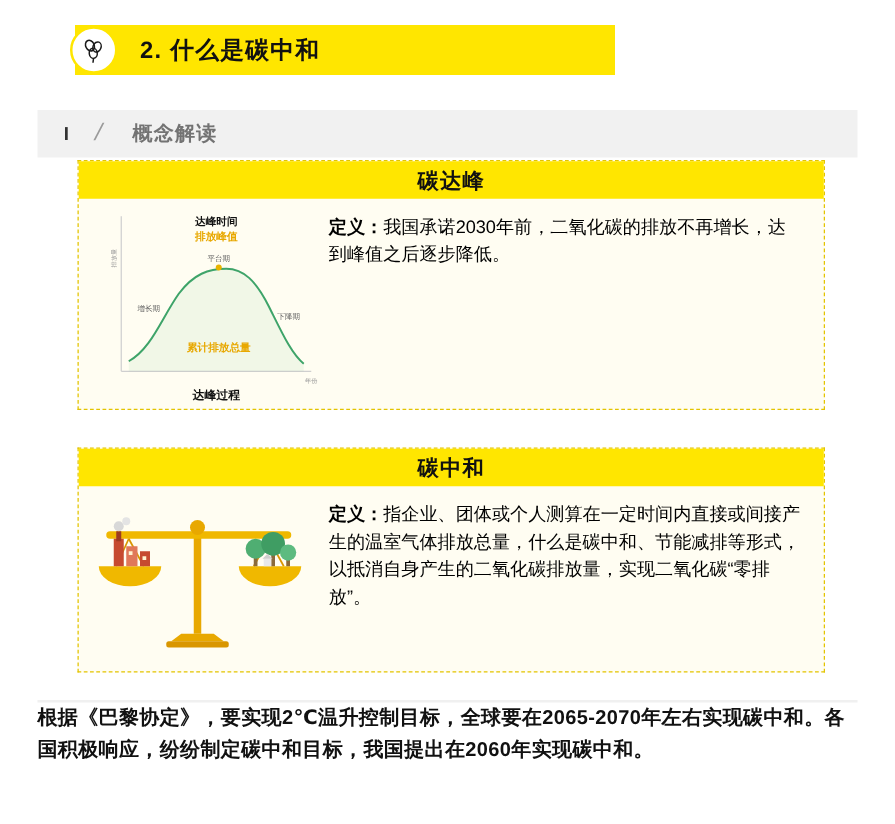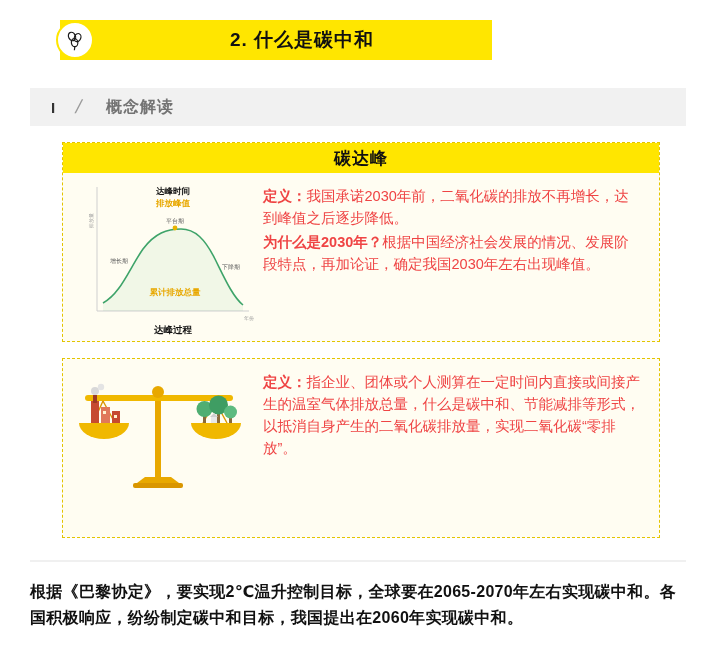--- a/index.html
+++ b/index.html
@@ -19,21 +19,20 @@
   
   .title-banner {
     position: absolute;
     left: 60px;
     top: 20px;
     width: 432px;
     height: 40px;
     background: #ffe600;
     display: flex;
     align-items: center;
-    justify-content: center;
   }
   .title-badge {
     position: absolute;
     left: 56px;
     top: 21px;
     width: 38px;
     height: 38px;
     border-radius: 50%;
     background: #ffffff;
     border: 2px solid #ffe600;
@@ -86,21 +85,21 @@
 
   
   .card {
     position: absolute;
     left: 62px;
     width: 598px;
     border: 1px dashed #e3c400;
     background: #fffdf2;
     box-sizing: border-box;
   }
-  #card-peak { top: 142px; height: 200px; }
+  #card-peak { top: 128px; height: 200px; }
   #card-neutral { top: 358px; height: 180px; }
 
   .card-header {
     height: 30px;
     background: #ffe600;
     display: flex;
     align-items: center;
     justify-content: center;
     font-size: 17px;
     font-weight: bold;
@@ -114,41 +113,41 @@
   .card-figure {
     width: 196px;
     flex: 0 0 196px;
     position: relative;
   }
   .card-text {
     flex: 1;
     padding: 12px 16px 8px 4px;
     font-size: 14.5px;
     line-height: 1.52;
-    color: #ef4444;
+    color: #000000;
   }
   .card-text p { margin: 0 0 2px 0; }
   .card-text .lead { font-weight: bold; }
 
   
   .chart-wrap { position: absolute; inset: 0; }
 
   
   .scale-wrap { position: absolute; inset: 0; }
 
   
   .footer-note {
     position: absolute;
     left: 30px;
     top: 560px;
     width: 656px;
     height: 84px;
     background: #ffffff;
     border-top: 2px solid #f0f0f0;
-    padding-top: 17px;
+    padding-top: 0;
     box-sizing: border-box;
   }
   .footer-note p {
     margin: 0;
     font-size: 16px;
     font-weight: bold;
     line-height: 1.62;
     color: #111;
     letter-spacing: 0.3px;
   }
@@ -200,26 +199,26 @@
           <text x="112" y="50" font-size="6" fill="#5b5b5b" text-anchor="middle" font-family="'Liberation Sans',sans-serif">平台期</text>
           <text x="56" y="90" font-size="6" fill="#5b5b5b" text-anchor="middle" font-family="'Liberation Sans',sans-serif">增长期</text>
           <text x="168" y="96" font-size="6" fill="#5b5b5b" text-anchor="middle" font-family="'Liberation Sans',sans-serif">下降期</text>
           <text x="112" y="122" font-size="8.5" font-weight="bold" fill="#e8a800" text-anchor="middle" font-family="'Liberation Sans',sans-serif">累计排放总量</text>
           <text x="110" y="160" font-size="9.5" font-weight="bold" fill="#111" text-anchor="middle" font-family="'Liberation Sans',sans-serif">达峰过程</text>
         </svg>
       </div>
     </div>
     <div class="card-text">
       <p><span class="lead">定义：</span><span>我国承诺2030年前，二氧化碳的排放不再增长，达到峰值之后逐步降低。</span></p>
-      <p><span class="lead">为什么是2030年？</span><span>根据中国经济社会发展的情况、发展阶段特点，再加论证，确定我国2030年左右出现峰值。</span></p>
     </div>
   </div>
 </div>
 
 <div class="card" id="card-neutral">
+  <div class="card-header">碳中和</div>
   <div class="card-body">
     <div class="card-figure">
       <div class="scale-wrap">
         <svg width="196" height="150" viewBox="0 0 196 150" aria-hidden="true">
 
           <rect x="92" y="40" width="6" height="78" fill="#e8a800"></rect>
           <path d="M74,124 L116,124 L108,118 L82,118 Z" fill="#e8a800"></path>
           <rect x="70" y="124" width="50" height="5" rx="2" fill="#d99600"></rect>
 
           <rect x="22" y="36" width="148" height="6" rx="3" fill="#f0b800"></rect>

